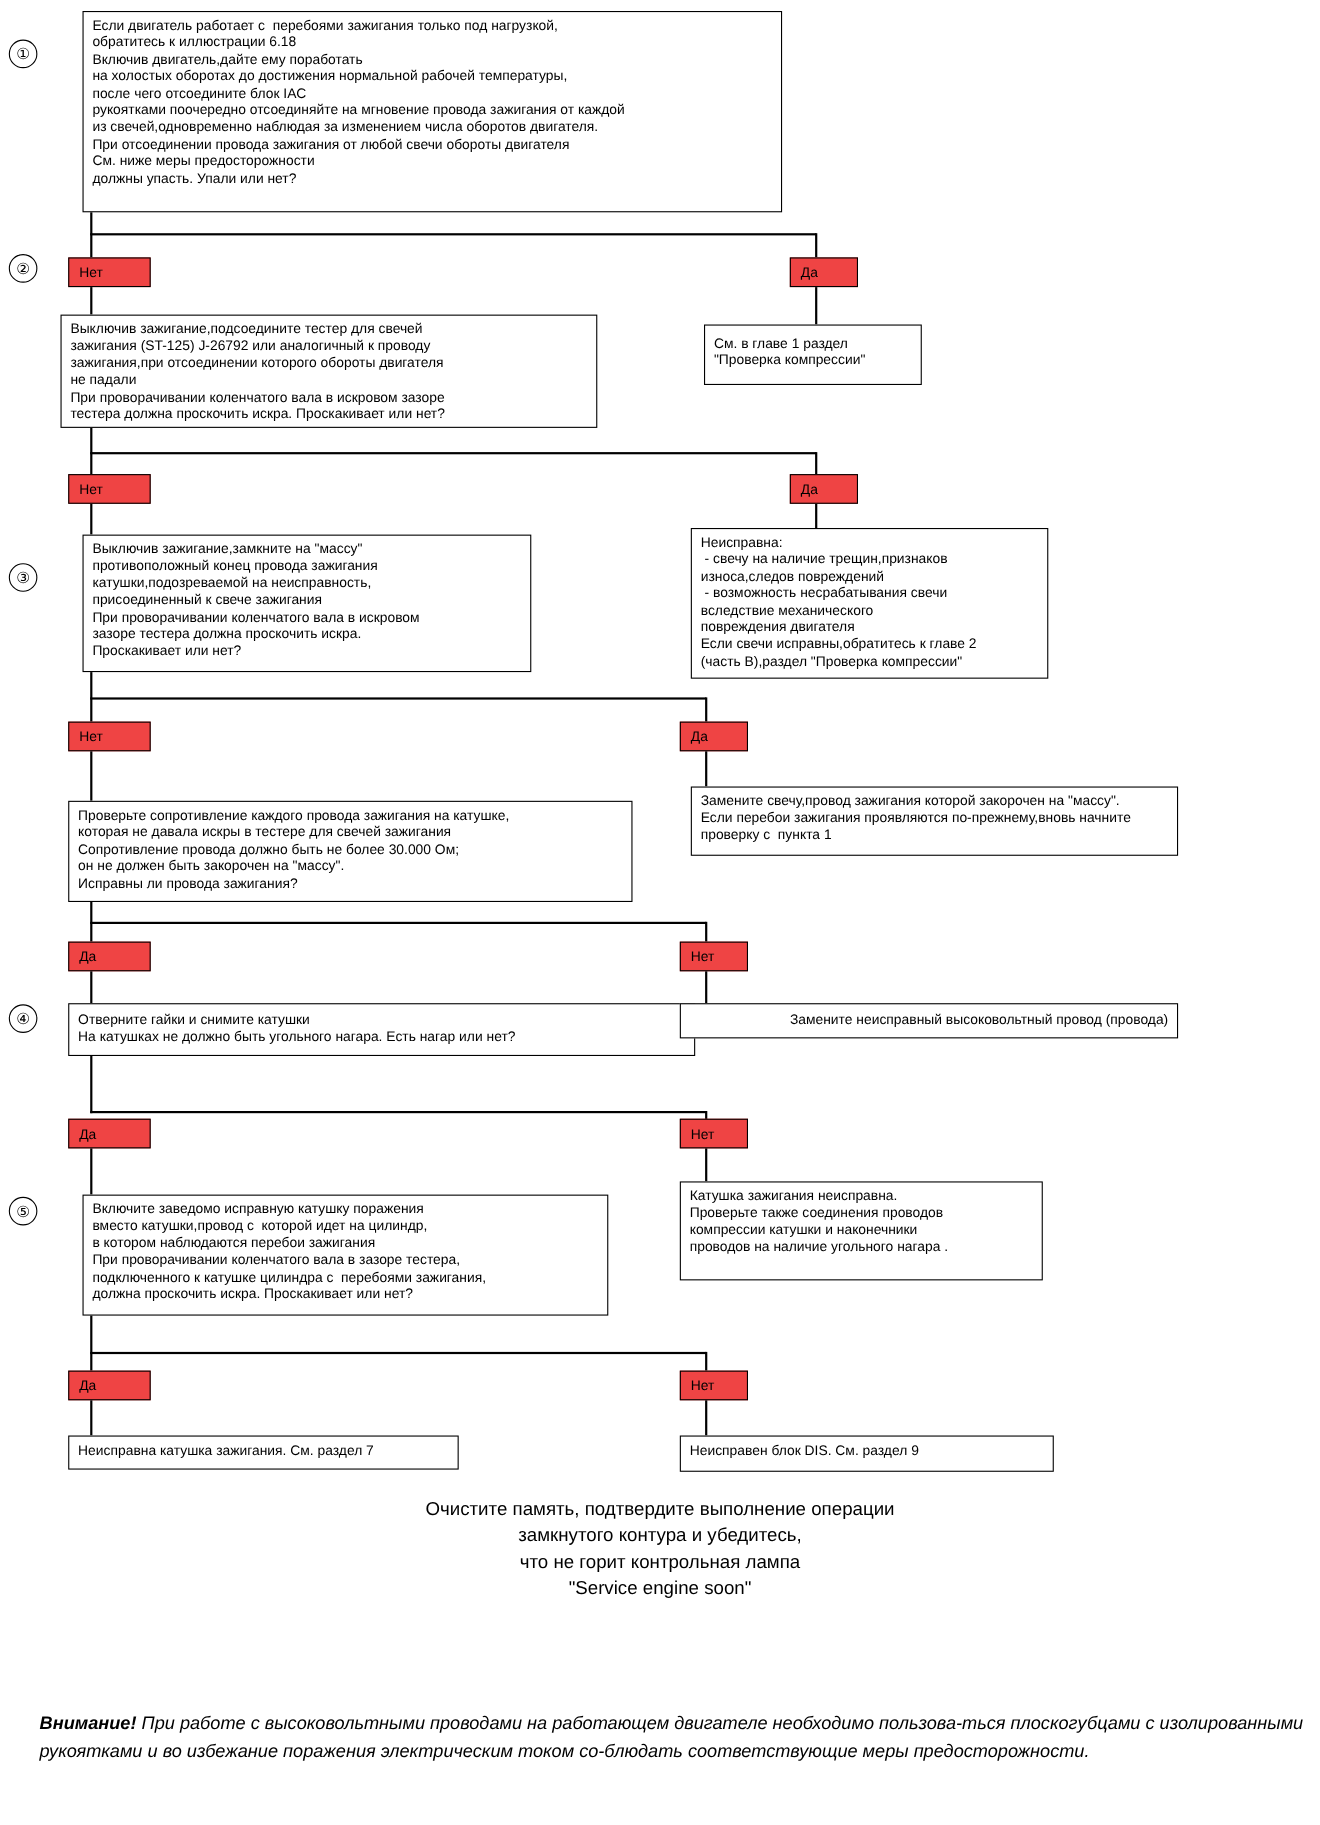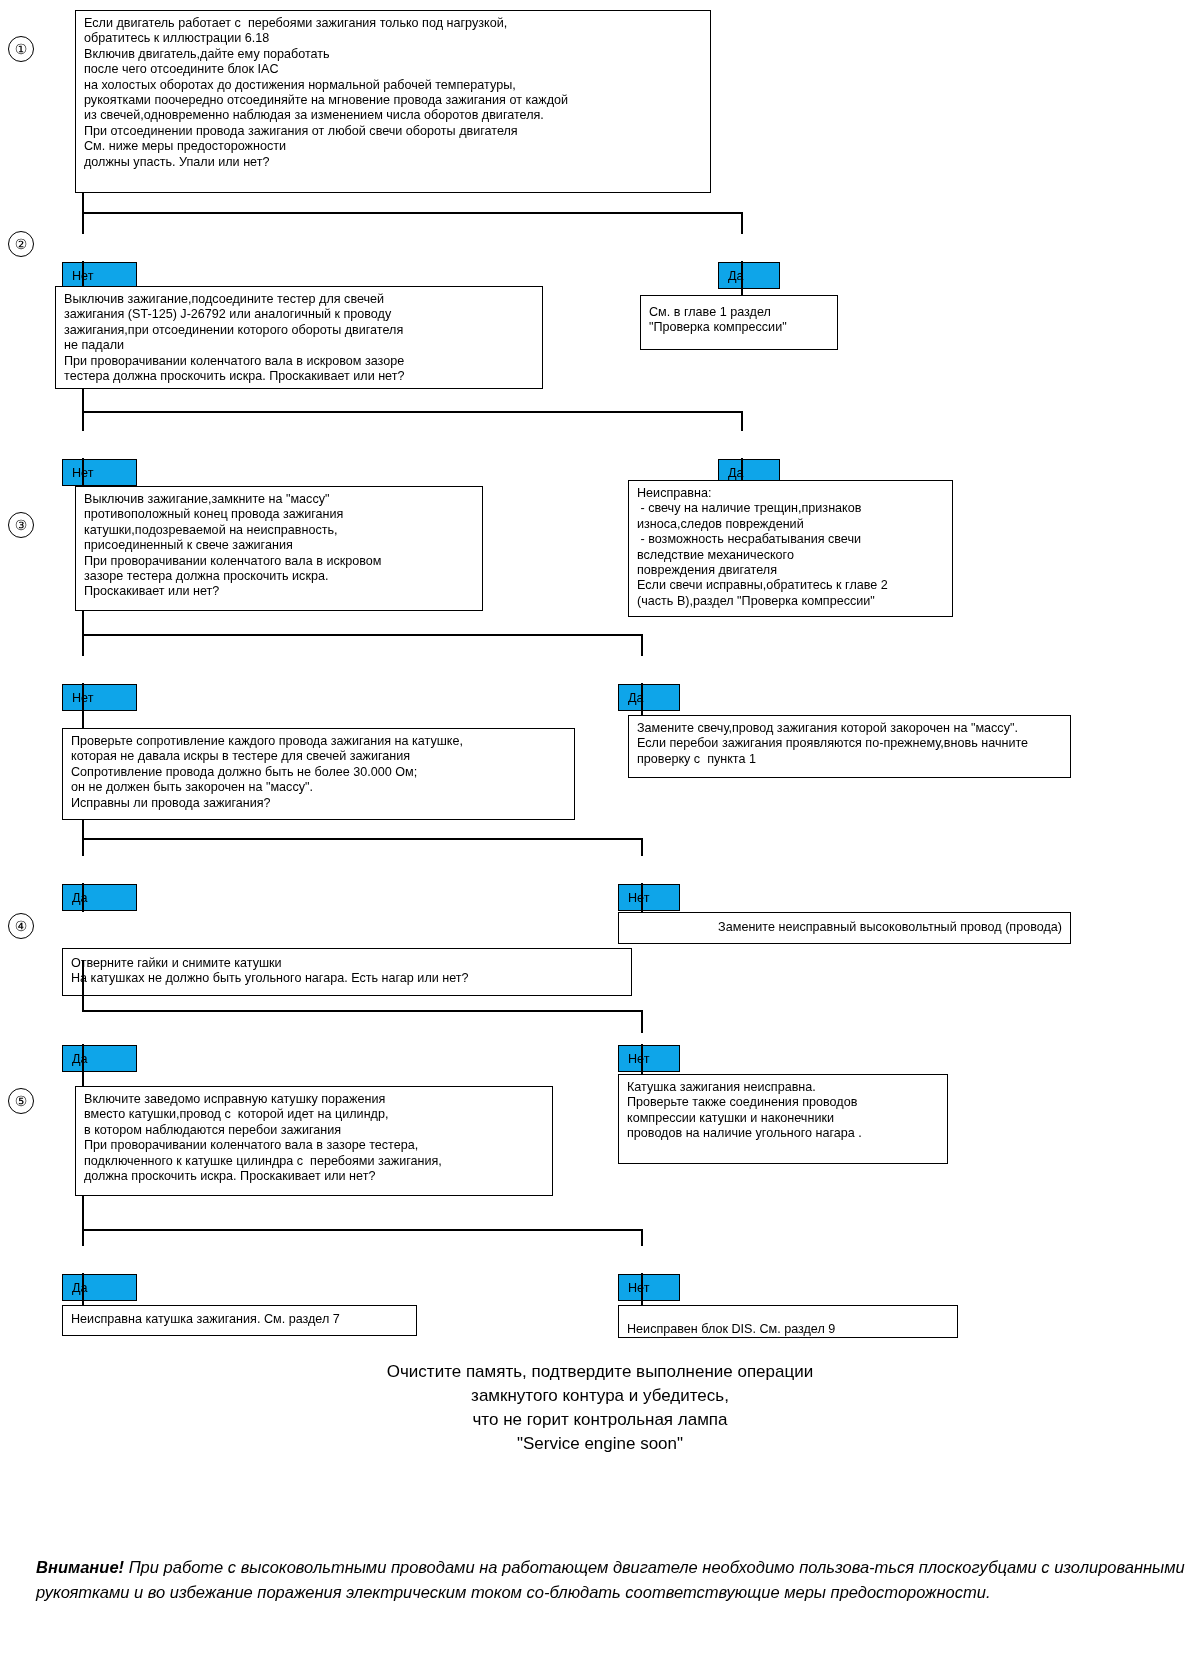--- a/index.html
+++ b/index.html
@@ -1,21 +1,21 @@
 <!DOCTYPE html>
 <html><head>
 <meta charset="utf-8">
 <style>
   html,body{margin:0;padding:0;background:#ffffff;}
   body{width:1200px;height:1659px;position:relative;font-family:"Liberation Sans",sans-serif;color:#000;}
   #sheet{position:absolute;left:0;top:0;width:1200px;height:1659px;}
   .box{position:absolute;border:1.5px solid #000;background:#fff;box-sizing:border-box;padding:5px 8px;}
   .box .line{font-size:12.6px;line-height:15.4px;white-space:pre;}
-  .small{position:absolute;border:1.5px solid #000;background:#0ea5e9;box-sizing:border-box;
-         display:flex;align-items:center;justify-content:flex-start;padding-left:9px;font-size:12.6px;margin-top:28px;}
+  .small{position:absolute;border:1.5px solid #000;background:#ef4444;box-sizing:border-box;
+         display:flex;align-items:center;justify-content:flex-start;padding-left:9px;font-size:12.6px;}
   .step{position:absolute;width:26px;height:26px;border:1.5px solid #000;border-radius:50%;
         display:flex;align-items:center;justify-content:center;font-size:14px;box-sizing:border-box;}
   .ln{position:absolute;background:#000;}
   .h{height:1.5px;}
   .v{width:1.5px;}
   #footer{position:absolute;left:0;width:1200px;text-align:center;}
   #footer div{font-size:17px;line-height:24px;}
   #warn{position:absolute;left:4px;top:1555px;width:1192px;font-style:italic;font-size:16.5px;line-height:25px;margin-left:32px;}
   #warn b{font-style:italic;font-weight:bold;}
 </style>
@@ -27,22 +27,22 @@
   <div class="step" style="left:8px;top:36px;">①</div>
   <div class="step" style="left:8px;top:231px;">②</div>
   <div class="step" style="left:8px;top:512px;">③</div>
   <div class="step" style="left:8px;top:913px;">④</div>
   <div class="step" style="left:8px;top:1088px;">⑤</div>
 
   <div class="box" style="left:75px;top:10px;width:636px;height:183px;">
     <div class="line">Если двигатель работает с  перебоями зажигания только под нагрузкой,</div>
     <div class="line">обратитесь к иллюстрации 6.18</div>
     <div class="line">Включив двигатель,дайте ему поработать</div>
+    <div class="line">на холостых оборотах до достижения нормальной рабочей температуры,</div>
     <div class="line">после чего отсоедините блок IAC</div>
-    <div class="line">на холостых оборотах до достижения нормальной рабочей температуры,</div>
     <div class="line">рукоятками поочередно отсоединяйте на мгновение провода зажигания от каждой</div>
     <div class="line">из свечей,одновременно наблюдая за изменением числа оборотов двигателя.</div>
     <div class="line">При отсоединении провода зажигания от любой свечи обороты двигателя</div>
     <div class="line">См. ниже меры предосторожности</div>
     <div class="line">должны упасть. Упали или нет?</div>
   </div>
 
   <div class="ln v" style="left:82px;top:193px;height:41px;"></div>
   <div class="ln h" style="left:82px;top:212px;width:660px;"></div>
   <div class="ln v" style="left:741px;top:212px;height:22px;"></div>
@@ -121,21 +121,21 @@
 
   <div class="ln v" style="left:82px;top:820px;height:36px;"></div>
   <div class="ln h" style="left:82px;top:838px;width:560px;"></div>
   <div class="ln v" style="left:641px;top:838px;height:18px;"></div>
 
   <div class="small" style="left:62px;top:856px;width:75px;height:27px;">Да</div>
   <div class="small" style="left:618px;top:856px;width:62px;height:27px;">Нет</div>
   <div class="ln v" style="left:82px;top:883px;height:29px;"></div>
   <div class="ln v" style="left:641px;top:883px;height:29px;"></div>
 
-  <div class="box" style="left:62px;top:912px;width:570px;height:48px;padding-top:7px;margin-top:36px;">
+  <div class="box" style="left:62px;top:912px;width:570px;height:48px;padding-top:7px;">
     <div class="line">Отверните гайки и снимите катушки</div>
     <div class="line">На катушках не должно быть угольного нагара. Есть нагар или нет?</div>
   </div>
 
   <div class="box" style="left:618px;top:912px;width:453px;height:32px;padding-top:7px;text-align:right;">
     <div class="line">Замените неисправный высоковольтный провод (провода)</div>
   </div>
 
   <div class="ln v" style="left:82px;top:960px;height:52px;"></div>
   <div class="ln h" style="left:82px;top:1010px;width:560px;"></div>
@@ -167,21 +167,21 @@
   <div class="ln v" style="left:641px;top:1229px;height:17px;"></div>
 
   <div class="small" style="left:62px;top:1246px;width:75px;height:27px;">Да</div>
   <div class="small" style="left:618px;top:1246px;width:62px;height:27px;">Нет</div>
   <div class="ln v" style="left:82px;top:1273px;height:32px;"></div>
   <div class="ln v" style="left:641px;top:1273px;height:32px;"></div>
 
   <div class="box" style="left:62px;top:1305px;width:355px;height:31px;padding-top:6px;">
     <div class="line">Неисправна катушка зажигания. См. раздел 7</div>
   </div>
-  <div class="box" style="left:618px;top:1305px;width:340px;height:33px;padding-top:16px;">
+  <div class="box" style="left:618px;top:1305px;width:340px;height:33px;padding-top:6px;">
     <div class="line">Неисправен блок DIS. См. раздел 9</div>
   </div>
 
   <div id="footer" style="top:1360px;">
     <div>Очистите память, подтвердите выполнение операции</div>
     <div>замкнутого контура и убедитесь,</div>
     <div>что не горит контрольная лампа</div>
     <div>"Service engine soon"</div>
   </div>
 

